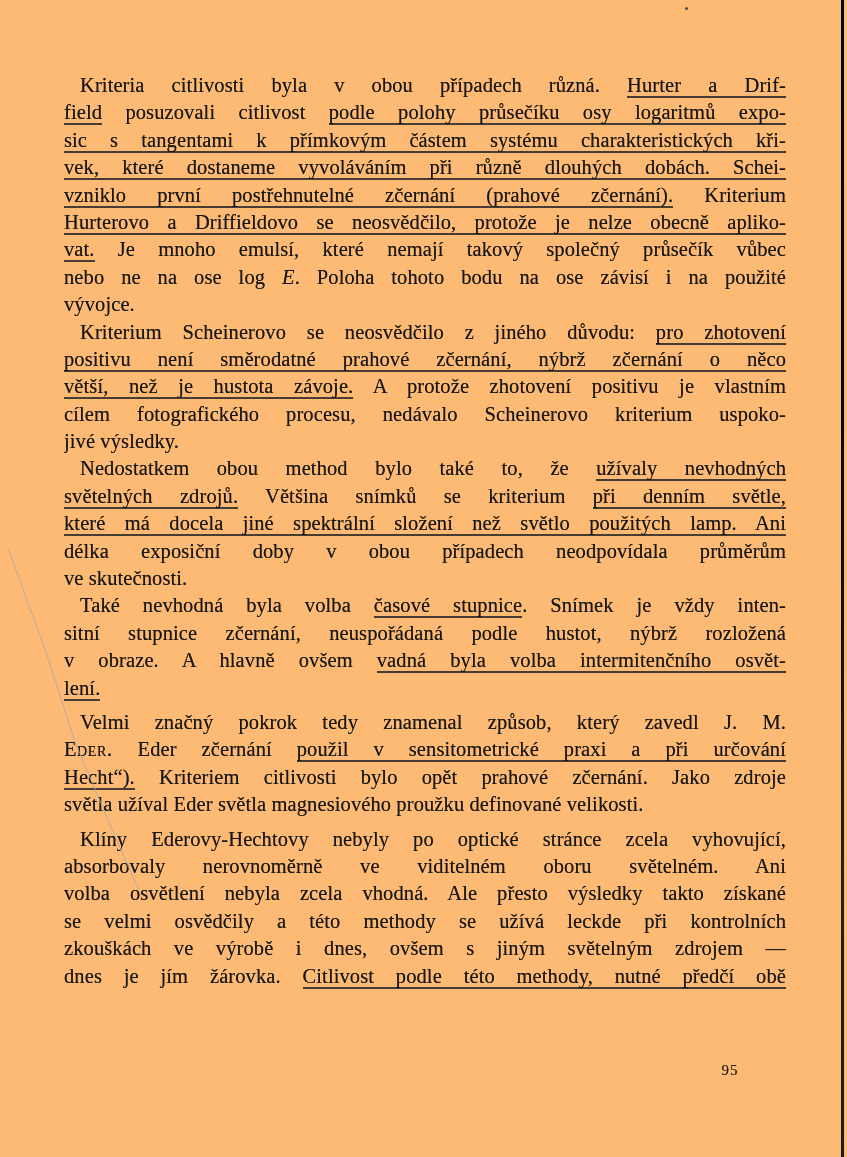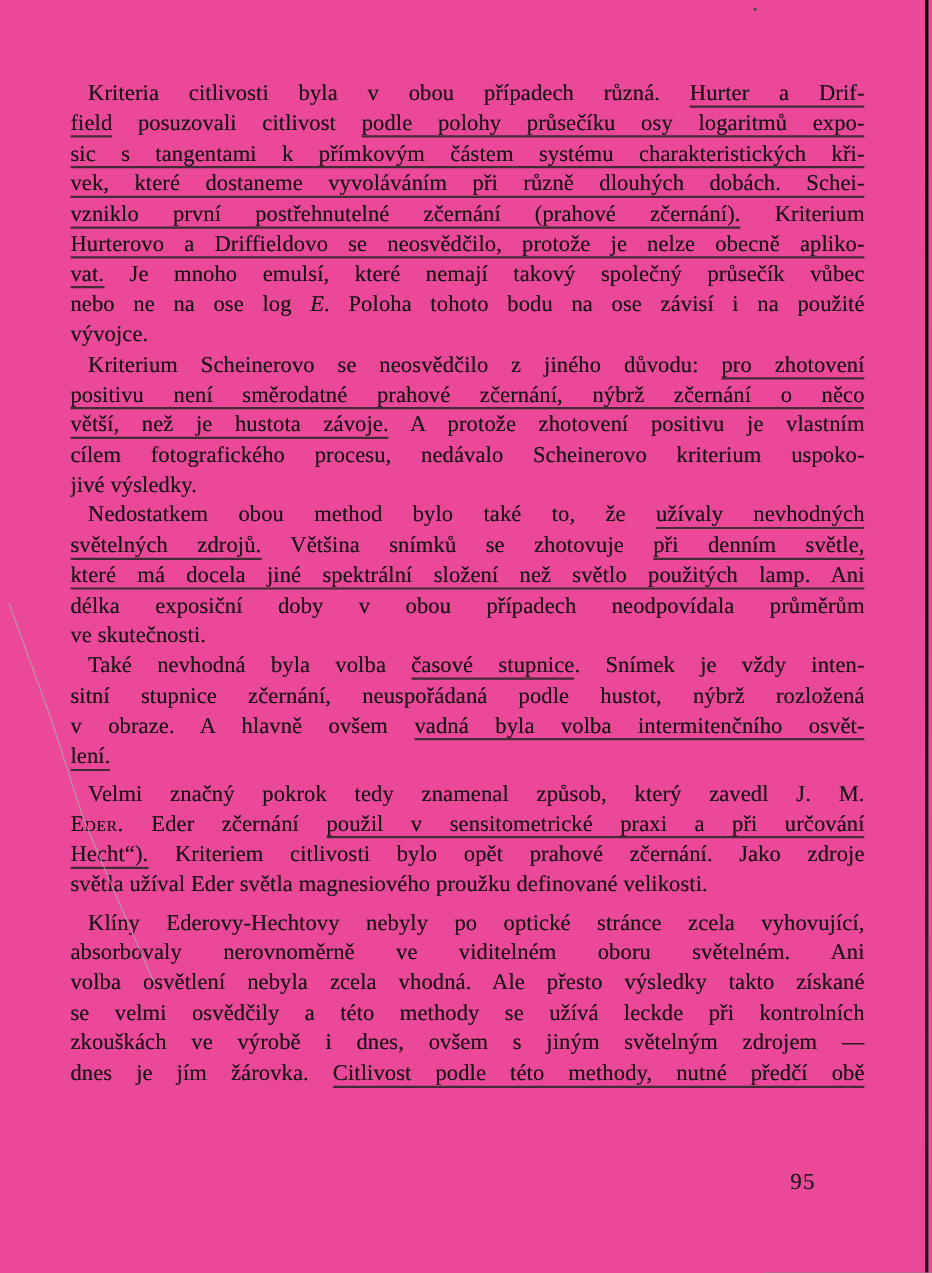--- a/index.html
+++ b/index.html
@@ -1,21 +1,21 @@
 <!DOCTYPE html>
 <html><head>
 <meta charset="utf-8">
 <style>
   html, body { margin: 0; padding: 0; background: #888; }
   .page {
     position: relative;
     width: 847px;
     height: 1157px;
     margin: 0 auto;
-    background: #ec4899;
+    background: #fdba74;
     overflow: hidden;
     font-family: "Liberation Serif", "DejaVu Serif", serif;
     color: #161616;
   }
   .text-block {
     position: absolute;
     left: 64px;
     top: 72px;
     width: 722px;
     font-size: 20.5px;
@@ -37,21 +37,21 @@
   .line.first { text-indent: 16px; }
   .u { border-bottom: 2.2px solid rgba(38,38,38,0.85); }
   .sc { font-variant: small-caps; letter-spacing: 0.6px; margin-top: 47px; }
   .it { font-style: italic; }
   .page-number {
     position: absolute;
     left: 700px;
     top: 1062px;
     width: 60px;
     text-align: center;
-    font-size: 21px;
+    font-size: 15px;
     letter-spacing: 1px;
     color: #1d1d1d;
     text-shadow: 0 0 0.4px rgba(0,0,0,0.5);
   }
   .edge-line {
     position: absolute;
     left: 841px;
     top: 0;
     width: 3px;
     height: 1157px;
@@ -92,21 +92,21 @@
       </div>
       <div class="para">
         <div class="line first"><span>Kriterium Scheinerovo se neosvědčilo z jiného důvodu: </span><span class="u">pro zhotovení</span></div>
         <div class="line"><span class="u">positivu není směrodatné prahové zčernání, nýbrž zčernání o něco</span></div>
         <div class="line"><span class="u">větší, než je hustota závoje.</span><span> A protože zhotovení positivu je vlastním</span></div>
         <div class="line"><span>cílem fotografického procesu, nedávalo Scheinerovo kriterium uspoko-</span></div>
         <div class="line last"><span>jivé výsledky.</span></div>
       </div>
       <div class="para">
         <div class="line first"><span>Nedostatkem obou method bylo také to, že </span><span class="u">užívaly nevhodných</span></div>
-        <div class="line"><span class="u">světelných zdrojů.</span><span> Většina snímků se zhotovuje </span><span class="u">při denním světle,</span></div>
+        <div class="line"><span class="u">světelných zdrojů.</span><span> Většina snímků se kriterium </span><span class="u">při denním světle,</span></div>
         <div class="line"><span class="u">které má docela jiné spektrální složení než světlo použitých lamp. Ani</span></div>
         <div class="line"><span>délka exposiční doby v obou případech neodpovídala průměrům</span></div>
         <div class="line last"><span>ve skutečnosti.</span></div>
       </div>
       <div class="para">
         <div class="line first"><span>Také nevhodná byla volba </span><span class="u">časové stupnice</span><span>. Snímek je vždy inten-</span></div>
         <div class="line"><span>sitní stupnice zčernání, neuspořádaná podle hustot, nýbrž rozložená</span></div>
         <div class="line"><span>v obraze. A hlavně ovšem </span><span class="u">vadná byla volba intermitenčního osvět-</span></div>
         <div class="line last"><span class="u">lení.</span></div>
       </div>

